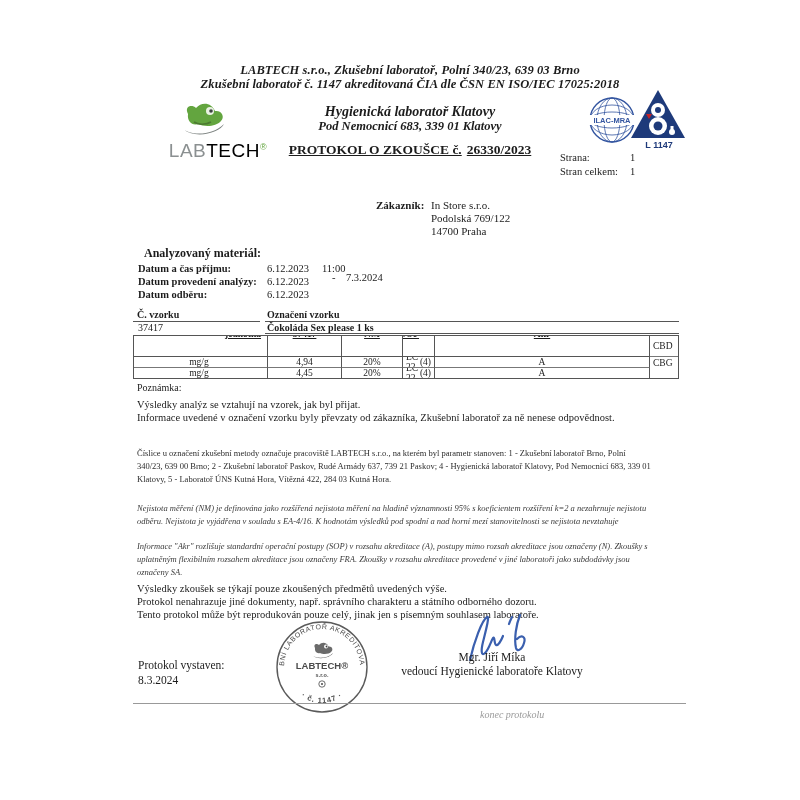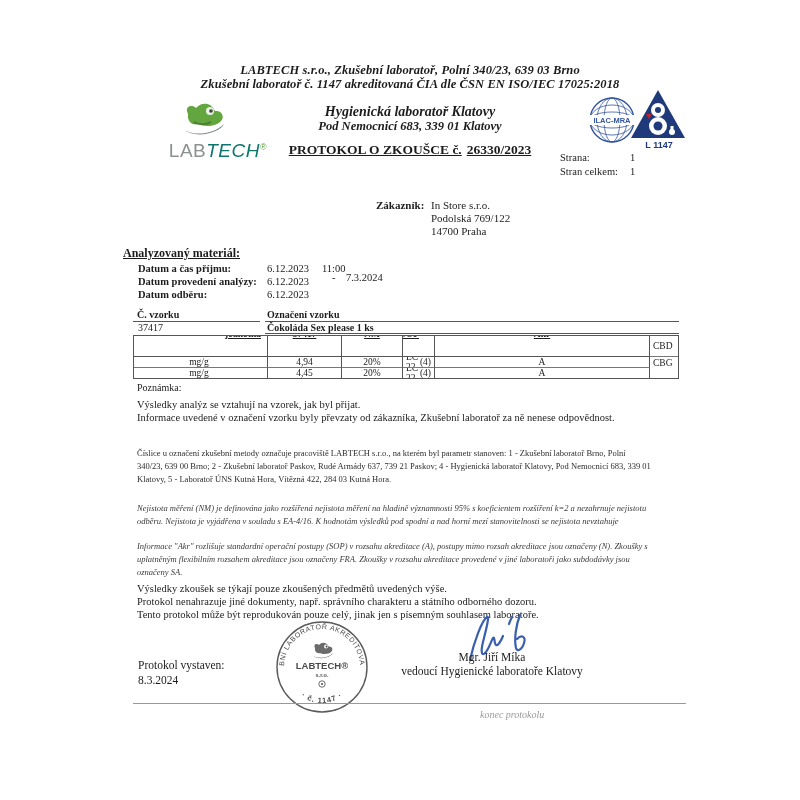--- a/index.html
+++ b/index.html
@@ -12,21 +12,21 @@
   .ctr{text-align:center;}
   .bi{font-weight:bold;font-style:italic;}
   .b{font-weight:bold;}
   .hdr-line{left:90px;width:640px;font-size:12.5px;letter-spacing:.1px;}
   .labname{left:130px;width:560px;font-size:14px;}
   .labaddr{left:130px;width:560px;font-size:12.5px;}
   .prot{left:130px;width:560px;font-size:13.5px;}
   .prot span{text-decoration:underline;}
   .prot .num{margin-left:5px;}
   .brandtxt{font-family:"Liberation Sans", sans-serif;font-size:19px;letter-spacing:.5px;color:#8b9091;font-weight:500;}
-  .brandtxt .tech{color:#0f766e;font-style:italic;}
+  .brandtxt .tech{color:#000000;}
   .brandtxt sup{font-size:9px;color:#63a53f;}
   .pgrow{font-size:10.5px;}
   .pgrow .lbl{display:inline-block;width:70px;}
   .cust-val{font-size:11px;}
   .mat-h{font-size:12px;}
   .mat-lbl{font-size:10.5px;font-weight:bold;}
   .mat-val{font-size:10.5px;white-space:pre;}
   .sampl{font-size:10px;}
   .uline{background:#555;height:1px;}
   .rtable{
@@ -109,21 +109,21 @@
 </div>
 <div class="abs pgrow" style="left:560px;top:166px;">
   <span class="lbl">Stran celkem:</span><span>1</span>
 </div>
 
 <div class="abs b cust-val" style="left:376px;top:199px;">Zákazník:</div>
 <div class="abs cust-val" style="left:431px;top:199px;">In Store s.r.o.</div>
 <div class="abs cust-val" style="left:431px;top:212px;">Podolská 769/122</div>
 <div class="abs cust-val" style="left:431px;top:225px;">14700 Praha</div>
 
-<div class="abs b mat-h" style="left:123px;top:246px;text-decoration:underline;">Analyzovaný materiál:</div>
+<div class="abs b mat-h" style="left:144px;top:246px;">Analyzovaný materiál:</div>
 
 <div class="abs mat-lbl" style="left:138px;top:263px;">Datum a čas příjmu:</div>
 <div class="abs mat-val" style="left:267px;top:263px;">6.12.2023</div>
 <div class="abs mat-val" style="left:322px;top:263px;">11:00</div>
 
 <div class="abs mat-lbl" style="left:138px;top:276px;">Datum provedení analýzy:</div>
 <div class="abs mat-val" style="left:267px;top:276px;">6.12.2023</div>
 <div class="abs mat-val" style="left:332px;top:272px;">-    7.3.2024</div>
 
 <div class="abs mat-lbl" style="left:138px;top:289px;">Datum odběru:</div>

